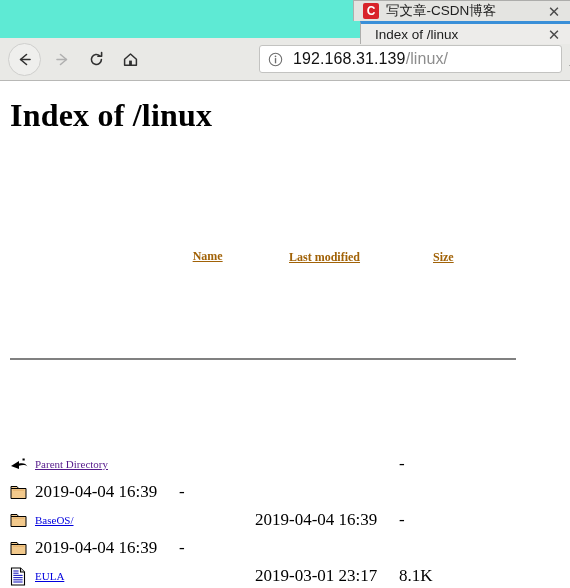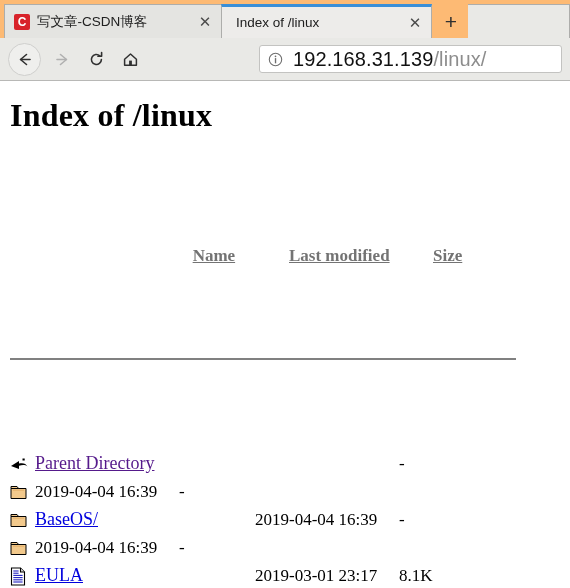--- a/index.html
+++ b/index.html
@@ -21,22 +21,23 @@
     border-bottom: 1px solid #b8b8b6;
     position: relative;
   }
 
   
   .tab-strip {
     height: 38px;
     display: flex;
     align-items: flex-end;
     padding: 0 0 0 4px;
-    background: #fdba74;
-    box-sizing: border-box;
+    background: #5eead4;
+    box-sizing: border-box;
+    flex-direction: column;
   }
   .tab {
     height: 34px;
     display: flex;
     align-items: center;
     box-sizing: border-box;
     position: relative;
     font-size: 13px;
     color: #1a1a1a;
     padding: 0 6px 0 9px;
@@ -152,21 +153,21 @@
     box-sizing: border-box;
     overflow: hidden;
   }
   .url-info-icon {
     flex: 0 0 16px;
     margin-right: 9px;
     display: flex;
     align-items: center;
   }
   .url-text {
-    font-size: 20px;
+    font-size: 16px;
     color: #111111;
     white-space: nowrap;
     letter-spacing: 0.1px;
   }
   .url-text .url-path { color: #8d8d8d; }
 
   
   .page {
     background: #ffffff;
     padding: 0 10px;
@@ -192,23 +193,23 @@
     line-height: 28px;
   }
   .listing hr {
     border: none;
     border-top: 2px solid #808080;
     margin: 4px 0 6px 0;
     width: 506px;
   }
   .hdr-link {
     font-family: "Liberation Serif", serif;
-    font-size: 17px;
+    font-size: 12px;
     font-weight: bold;
-    color: #737373;
+    color: #a16207;
     text-decoration: underline;
   }
   .row {
     display: flex;
     align-items: center;
     height: 28px;
   }
   .cell-icon {
     flex: 0 0 25px;
     width: 25px;
@@ -216,21 +217,21 @@
     display: flex;
     align-items: center;
   }
   .cell-name {
     flex: 0 0 220px;
     width: 220px;
     overflow: hidden;
   }
   .cell-name a {
     font-family: "Liberation Serif", serif;
-    font-size: 18px;
+    font-size: 11px;
     color: #0000dd;
     text-decoration: underline;
     text-align: center;
   }
   .cell-name a.visited { color: #551a8b; }
   .cell-date {
     flex: 0 0 140px;
     width: 140px;
     text-align: left;
     font-family: "Liberation Serif", serif;

